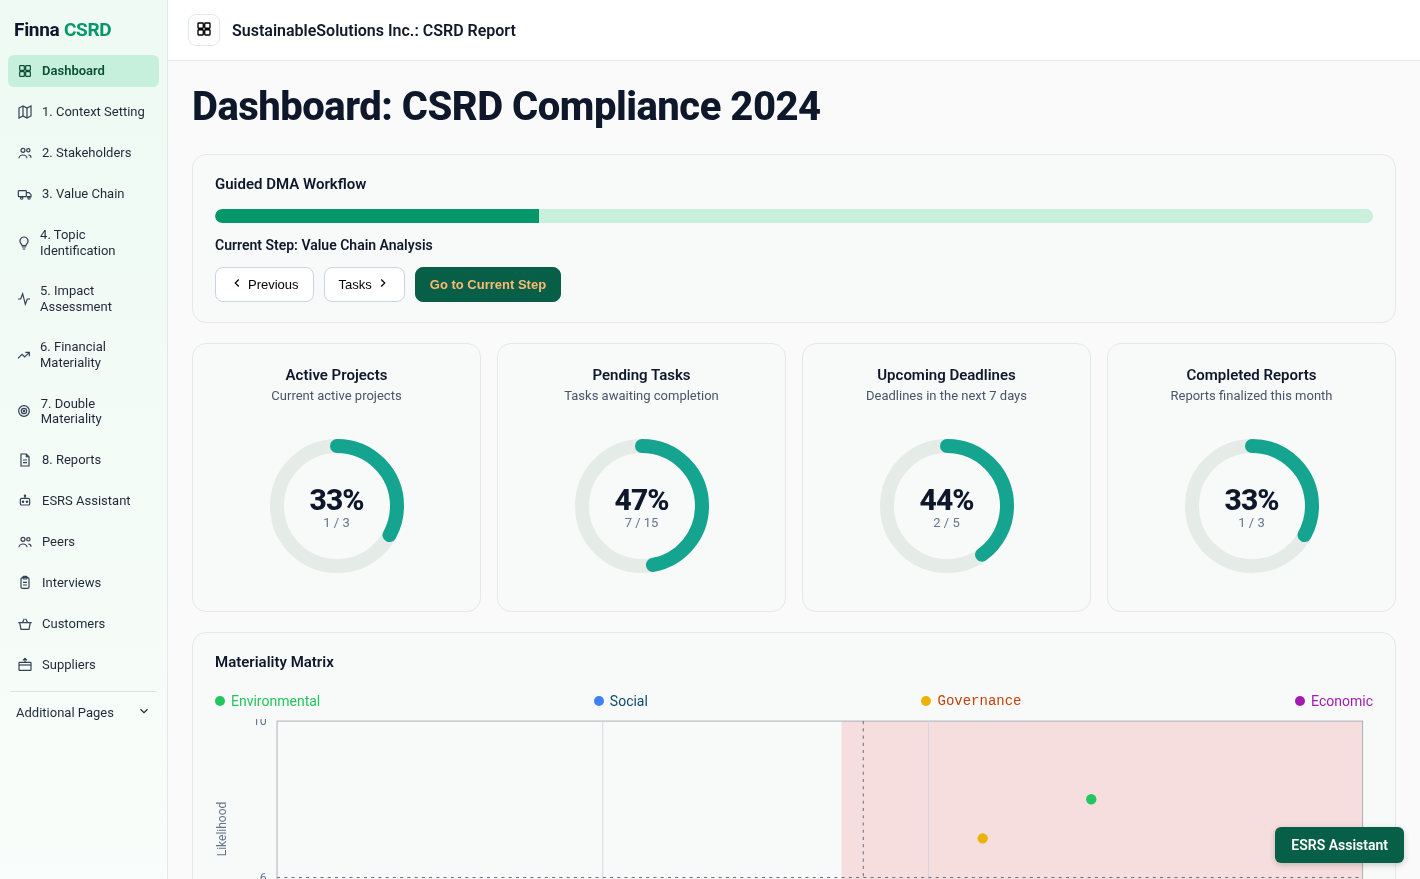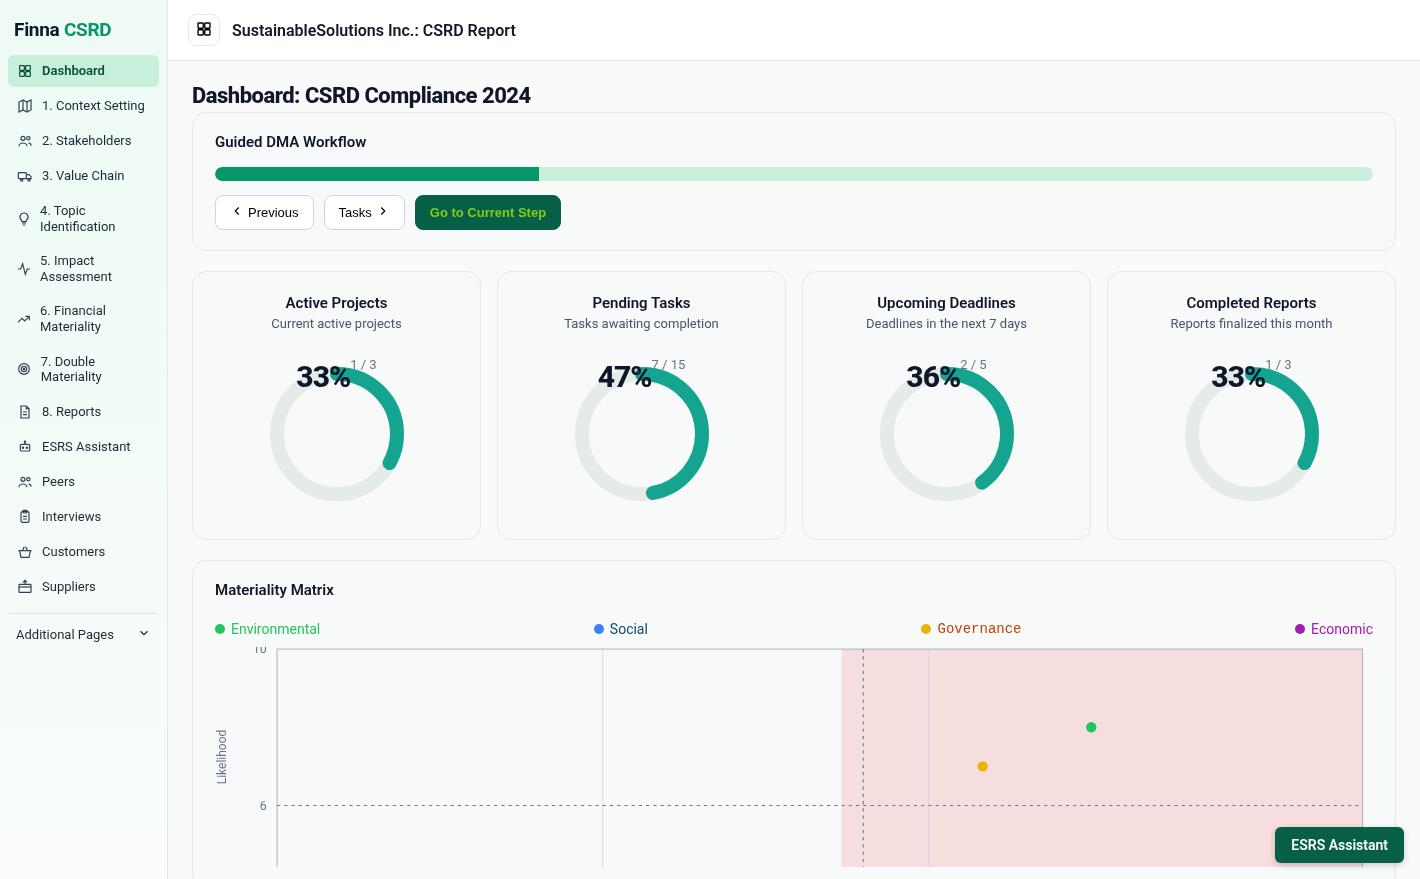--- a/index.html
+++ b/index.html
@@ -20,21 +20,21 @@
     border-right: 1px solid #e5e7eb;
     display: flex;
     flex-direction: column;
     padding: 10px 8px 12px;
   }
   .main { flex: 1 1 auto; display: flex; flex-direction: column; min-width: 0; }
 
   
   .brand { padding: 8px 6px 14px; font-weight: 700; font-size: 19px; letter-spacing: -0.3px; }
   .brand .accent { color: #059669; }
-  .nav { display: flex; flex-direction: column; gap: 3px; }
+  .nav { display: flex; flex-direction: column; gap: 9px; }
   .nav-item {
     display: flex; align-items: center; gap: 8px;
     padding: 8px 8px;
     border-radius: 6px;
     cursor: pointer;
     color: #1f2937;
     font-size: 13px;
     line-height: 1.2;
   }
   .nav-item.active { background: #c7f0dc; color: #0b4f35; font-weight: 600; }
@@ -59,21 +59,21 @@
   .topbar-iconbtn {
     width: 32px; height: 32px; border: 1px solid #e2e8f0; border-radius: 8px;
     display: flex; align-items: center; justify-content: center;
     background: #fff; cursor: pointer;
   }
   .topbar-iconbtn svg { width: 18px; height: 18px; }
   .topbar-title { font-weight: 600; font-size: 16px; color: #111827; }
 
   
   .page { padding: 22px 24px 40px; overflow: auto; }
-  .page-title { font-weight: 800; font-size: 22px; letter-spacing: -0.5px; margin-bottom: 4px; }
+  .page-title { font-weight: 800; font-size: 40px; letter-spacing: -0.5px; margin-bottom: 24px; }
 
   .panel {
     background: #f8faf9; border: 1px solid #e5e7eb;
     border-radius: 14px; padding: 20px 22px; margin-bottom: 20px;
   }
 
   .workflow-title { font-weight: 600; font-size: 15px; margin-bottom: 16px; }
   .progress {
     height: 14px; border-radius: 7px; background: #c9f0dc; overflow: hidden; margin-bottom: 14px;
   }
@@ -81,37 +81,37 @@
   .workflow-step { font-weight: 600; font-size: 14px; margin-bottom: 14px; }
   .workflow-actions { display: flex; gap: 10px; }
   .btn {
     display: inline-flex; align-items: center; gap: 4px;
     border: 1px solid #cbd5e1; background: #fff;
     padding: 8px 14px; border-radius: 8px; font-size: 13px;
     cursor: pointer; font-weight:500;
   }
   .btn svg { width: 14px; height: 14px; }
   .btn.primary {
-    background: #065f46; color: #84cc16; border-color: #065f46;
+    background: #065f46; color: #fdba74; border-color: #065f46;
     font-weight: 600;
   }
 
   
   .stats { display: grid; grid-template-columns: repeat(4, 1fr); gap: 16px; margin-bottom: 20px; }
   .stat-card {
     background: #f8faf9; border: 1px solid #e5e7eb;
     border-radius: 14px; padding: 22px 16px 30px; text-align: center;
     min-height: 250px;
   }
   .stat-title { font-weight: 600; font-size: 15px; }
   .stat-sub { color: #475569; font-size: 13px; margin-top: 4px; }
   .gauge-wrap { margin-top: 28px; display:flex; justify-content:center; }
   .gauge { position: relative; width: 150px; height: 150px; }
   .gauge svg { transform: rotate(-90deg); }
-  .gauge-label { position: absolute; inset: 0; display:flex; flex-direction:row; justify-content:center; }
+  .gauge-label { position: absolute; inset: 0; display:flex; flex-direction:column; align-items:center; justify-content:center; }
   .gauge-pct { font-size: 30px; font-weight: 800; letter-spacing: -1px; }
   .gauge-frac { font-size: 13px; color: #64748b; margin-top: -2px; }
 
   
   .chart-title { font-weight: 600; font-size: 15px; margin-bottom: 22px; }
   .legend { display: flex; justify-content: space-between; gap: 22px; margin-bottom: 10px; }
   .legend-item { display: flex; align-items: center; gap: 6px; font-size: 14px; }
   .legend-dot { width: 10px; height: 10px; border-radius: 50%; }
   .leg-env .legend-dot { background: #22c55e; } .leg-env span.t{ color:#22c55e; }
   .leg-soc .legend-dot { background: #3b82f6; } .leg-soc span.t{ color:#0c4a6e; }
@@ -315,20 +315,23 @@
     </div>
 
     <div class="page">
 
       <h1 class="page-title">Dashboard: CSRD Compliance 2024</h1>
 
       <section class="panel">
         <div class="workflow-title">Guided DMA Workflow</div>
         <div class="progress">
           <div class="progress-fill" id="wf-progress" style="width: 28%;"></div>
+        </div>
+        <div class="workflow-step">
+          <span>Current Step: </span><span>Value Chain Analysis</span>
         </div>
         <div class="workflow-actions">
           <button class="btn">
             <span><svg viewBox="0 0 24 24" fill="none" stroke="currentColor" stroke-width="2">
                   <path d="m15 18-6-6 6-6"></path>
                 </svg></span>
             <span>Previous</span>
           </button>
           <button class="btn">
             <span>Tasks</span>
@@ -370,21 +373,21 @@
             </div>
           </div>
           <div class="stat-card">
             <div class="stat-title">Upcoming Deadlines</div>
             <div class="stat-sub">Deadlines in the next 7 days</div>
             <div class="gauge-wrap">
               <div class="gauge"><svg width="150" height="150" viewBox="0 0 150 150">
                   <circle cx="75" cy="75" r="60" stroke="#e5ece8" stroke-width="14" fill="none"></circle>
                   <circle cx="75" cy="75" r="60" stroke="#14a48f" stroke-width="14" fill="none" stroke-linecap="round" stroke-dasharray="150.79644737231007 376.99111843077515"></circle>
                 </svg><div class="gauge-label">
-                  <div class="gauge-pct">36%</div>
+                  <div class="gauge-pct">44%</div>
                   <div class="gauge-frac">2 / 5</div>
                 </div></div>
             </div>
           </div>
           <div class="stat-card">
             <div class="stat-title">Completed Reports</div>
             <div class="stat-sub">Reports finalized this month</div>
             <div class="gauge-wrap">
               <div class="gauge"><svg width="150" height="150" viewBox="0 0 150 150">
                   <circle cx="75" cy="75" r="60" stroke="#e5ece8" stroke-width="14" fill="none"></circle>

